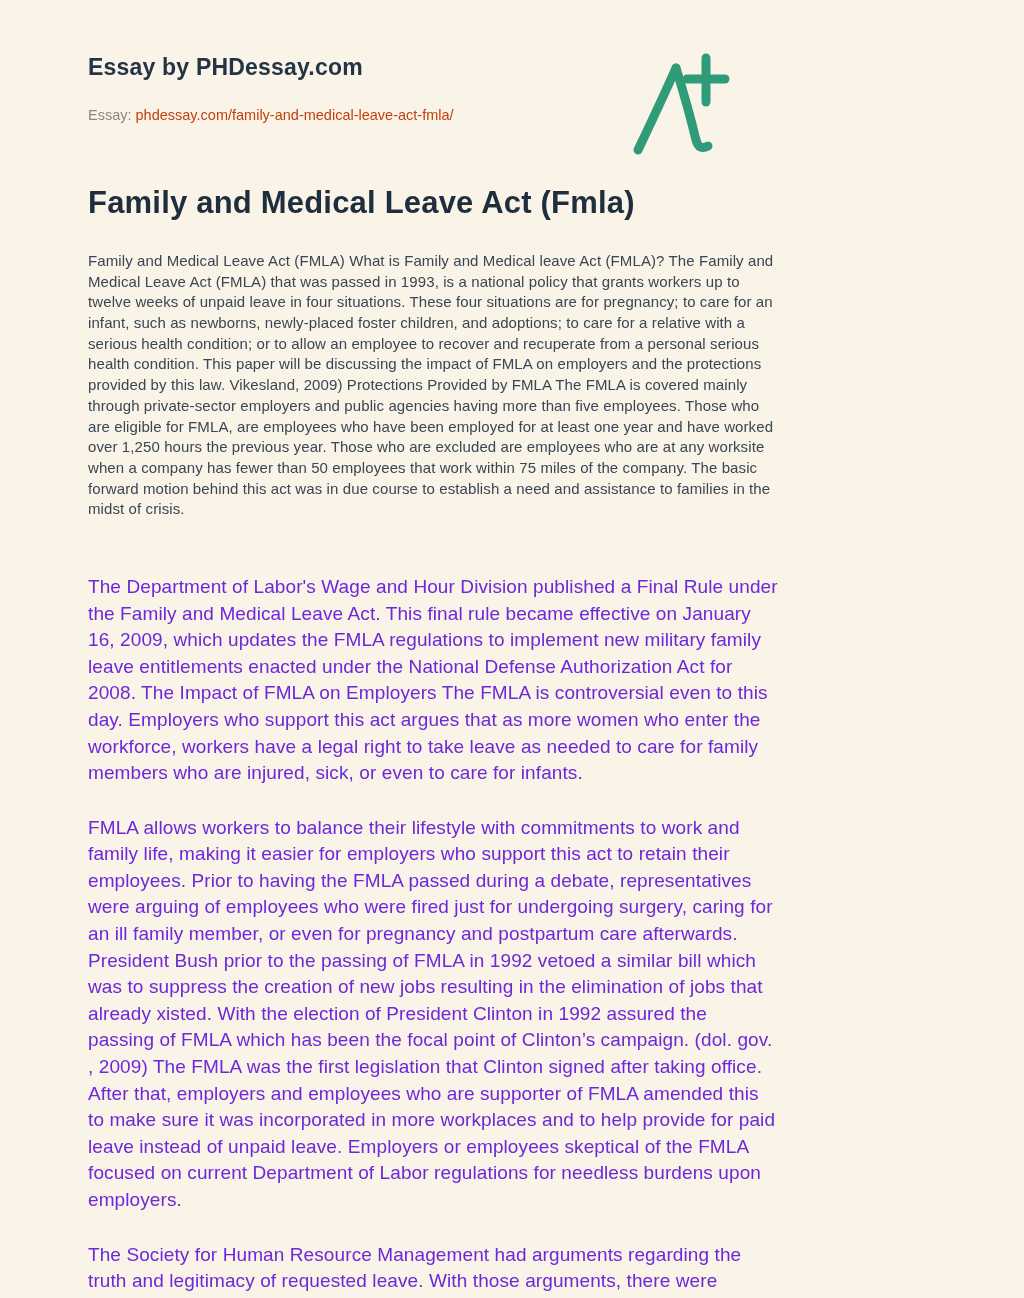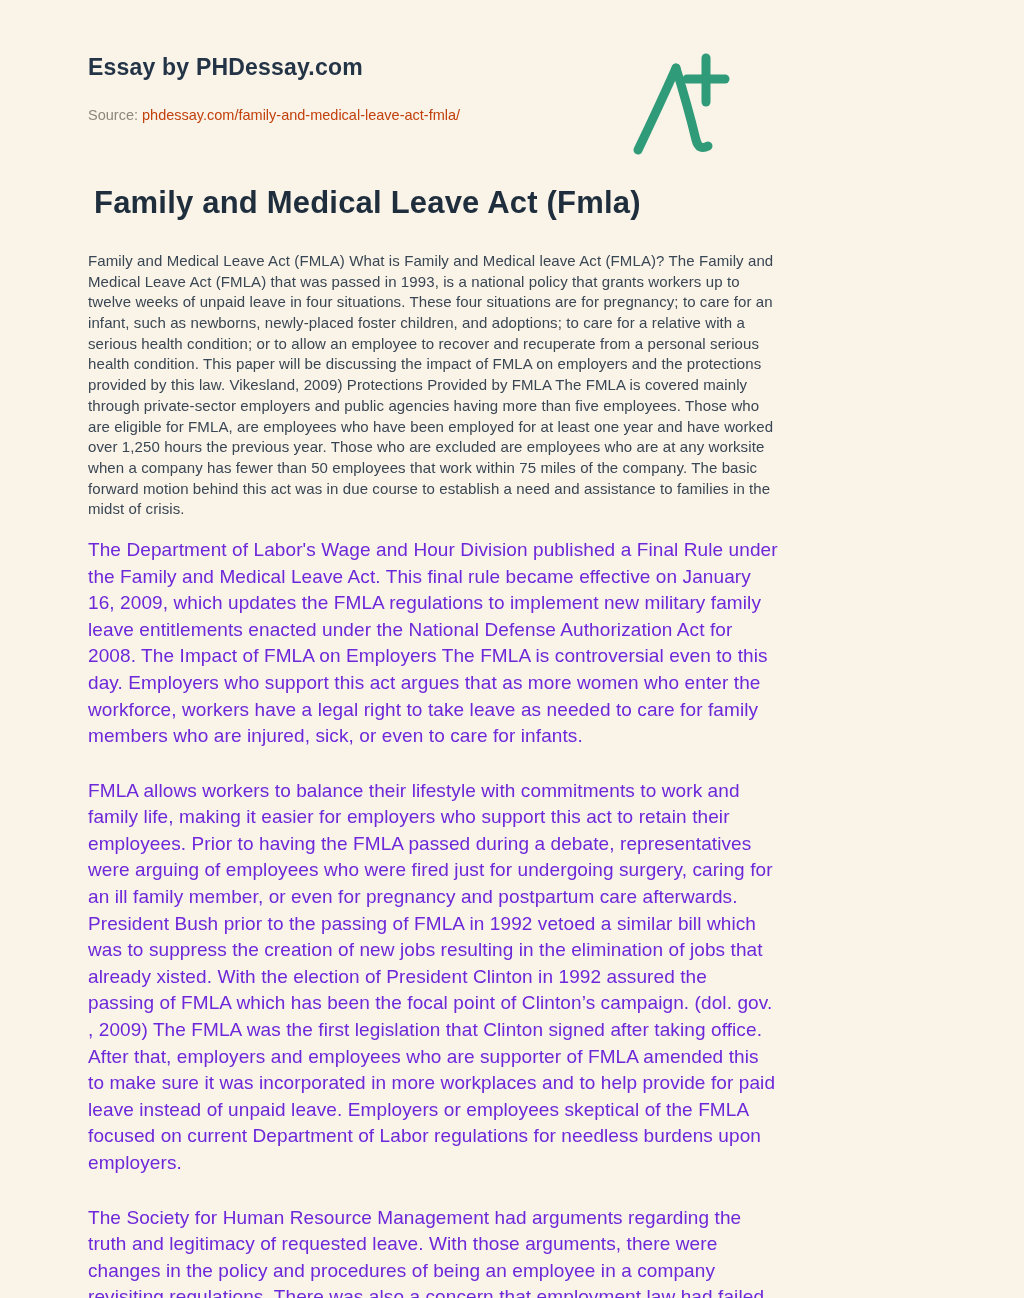--- a/index.html
+++ b/index.html
@@ -39,47 +39,46 @@
     right: 92px;
     width: 104px;
     height: 112px;
   }
   .doc-title {
     font-size: 31px;
     font-weight: 700;
     color: #1f2e3d;
     letter-spacing: 0.2px;
     margin-bottom: 30px;
-    margin-left: 6px;
   }
   .lead {
     font-size: 15px;
     line-height: 1.38;
     color: #394653;
-    margin-bottom: 17px;
+    margin-bottom: 54px;
     letter-spacing: 0.1px;
   }
   .body-para {
     font-size: 19px;
     line-height: 1.4;
     color: #6d28d9;
     margin-bottom: 28px;
     letter-spacing: 0.1px;
   }
   .body-para:last-child { margin-bottom: 16px; }
 </style>
 </head>
 <body>
 
 <div class="page">
 
   <div class="site-title">Essay by PHDessay.com</div>
 
   <div class="source-line">
-    <span>Source:</span>
+    <span>Essay:</span>
     <a href="#">phdessay.com/family-and-medical-leave-act-fmla/</a>
   </div>
 
   <div class="logo">
     <svg viewBox="0 0 104 112" width="104" height="112" aria-hidden="true">
       <g fill="none" stroke="#2f9b79" stroke-width="9" stroke-linecap="round" stroke-linejoin="round">
 
         <path d="M 12 98 Q 34 52 50 16"></path>
 
         <path d="M 50 16 Q 62 55 70 88 Q 73 99 82 94"></path>

